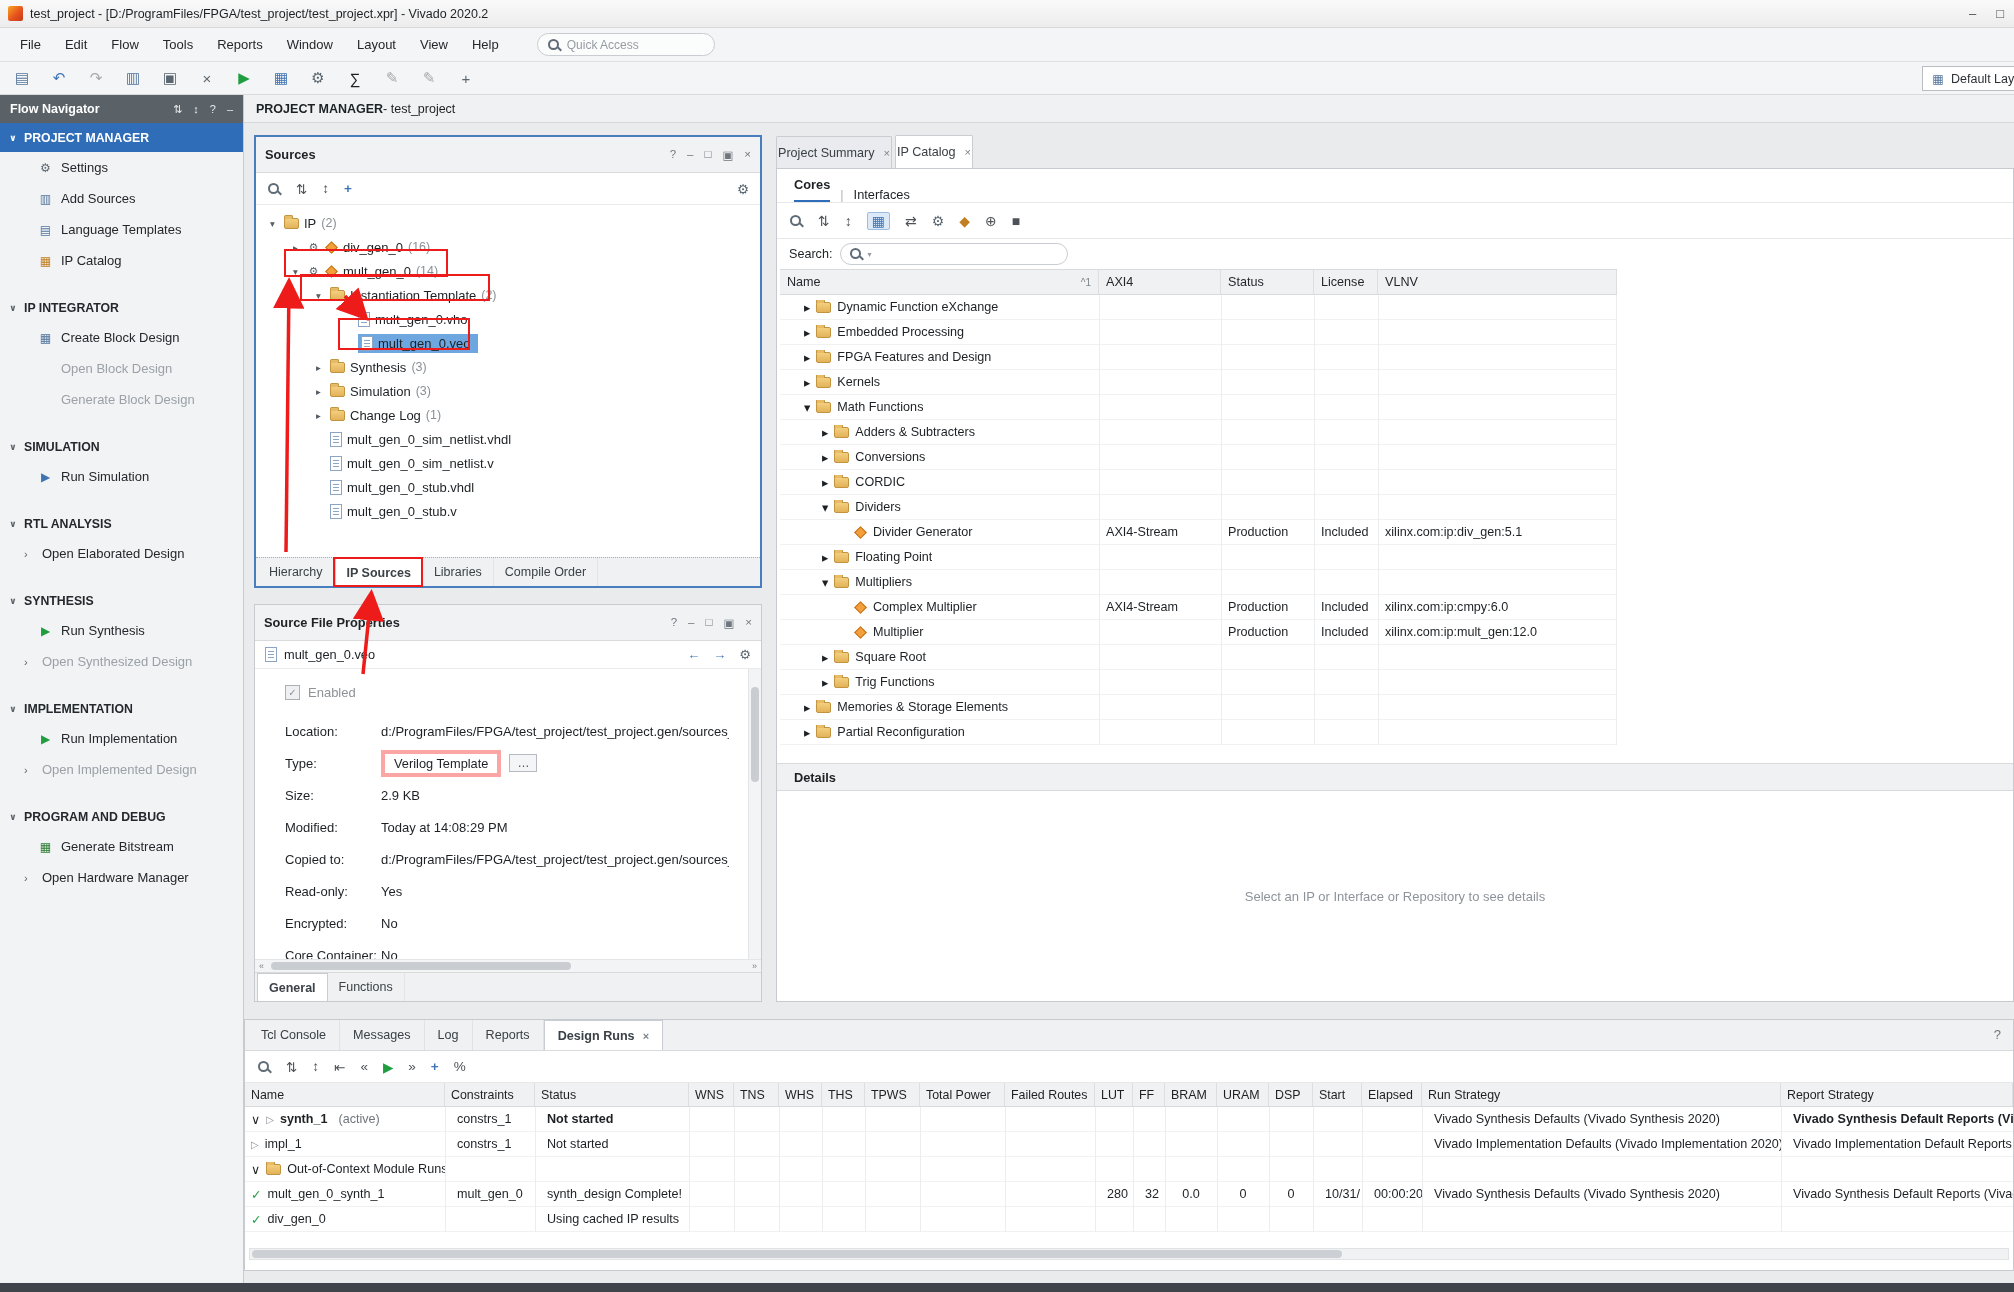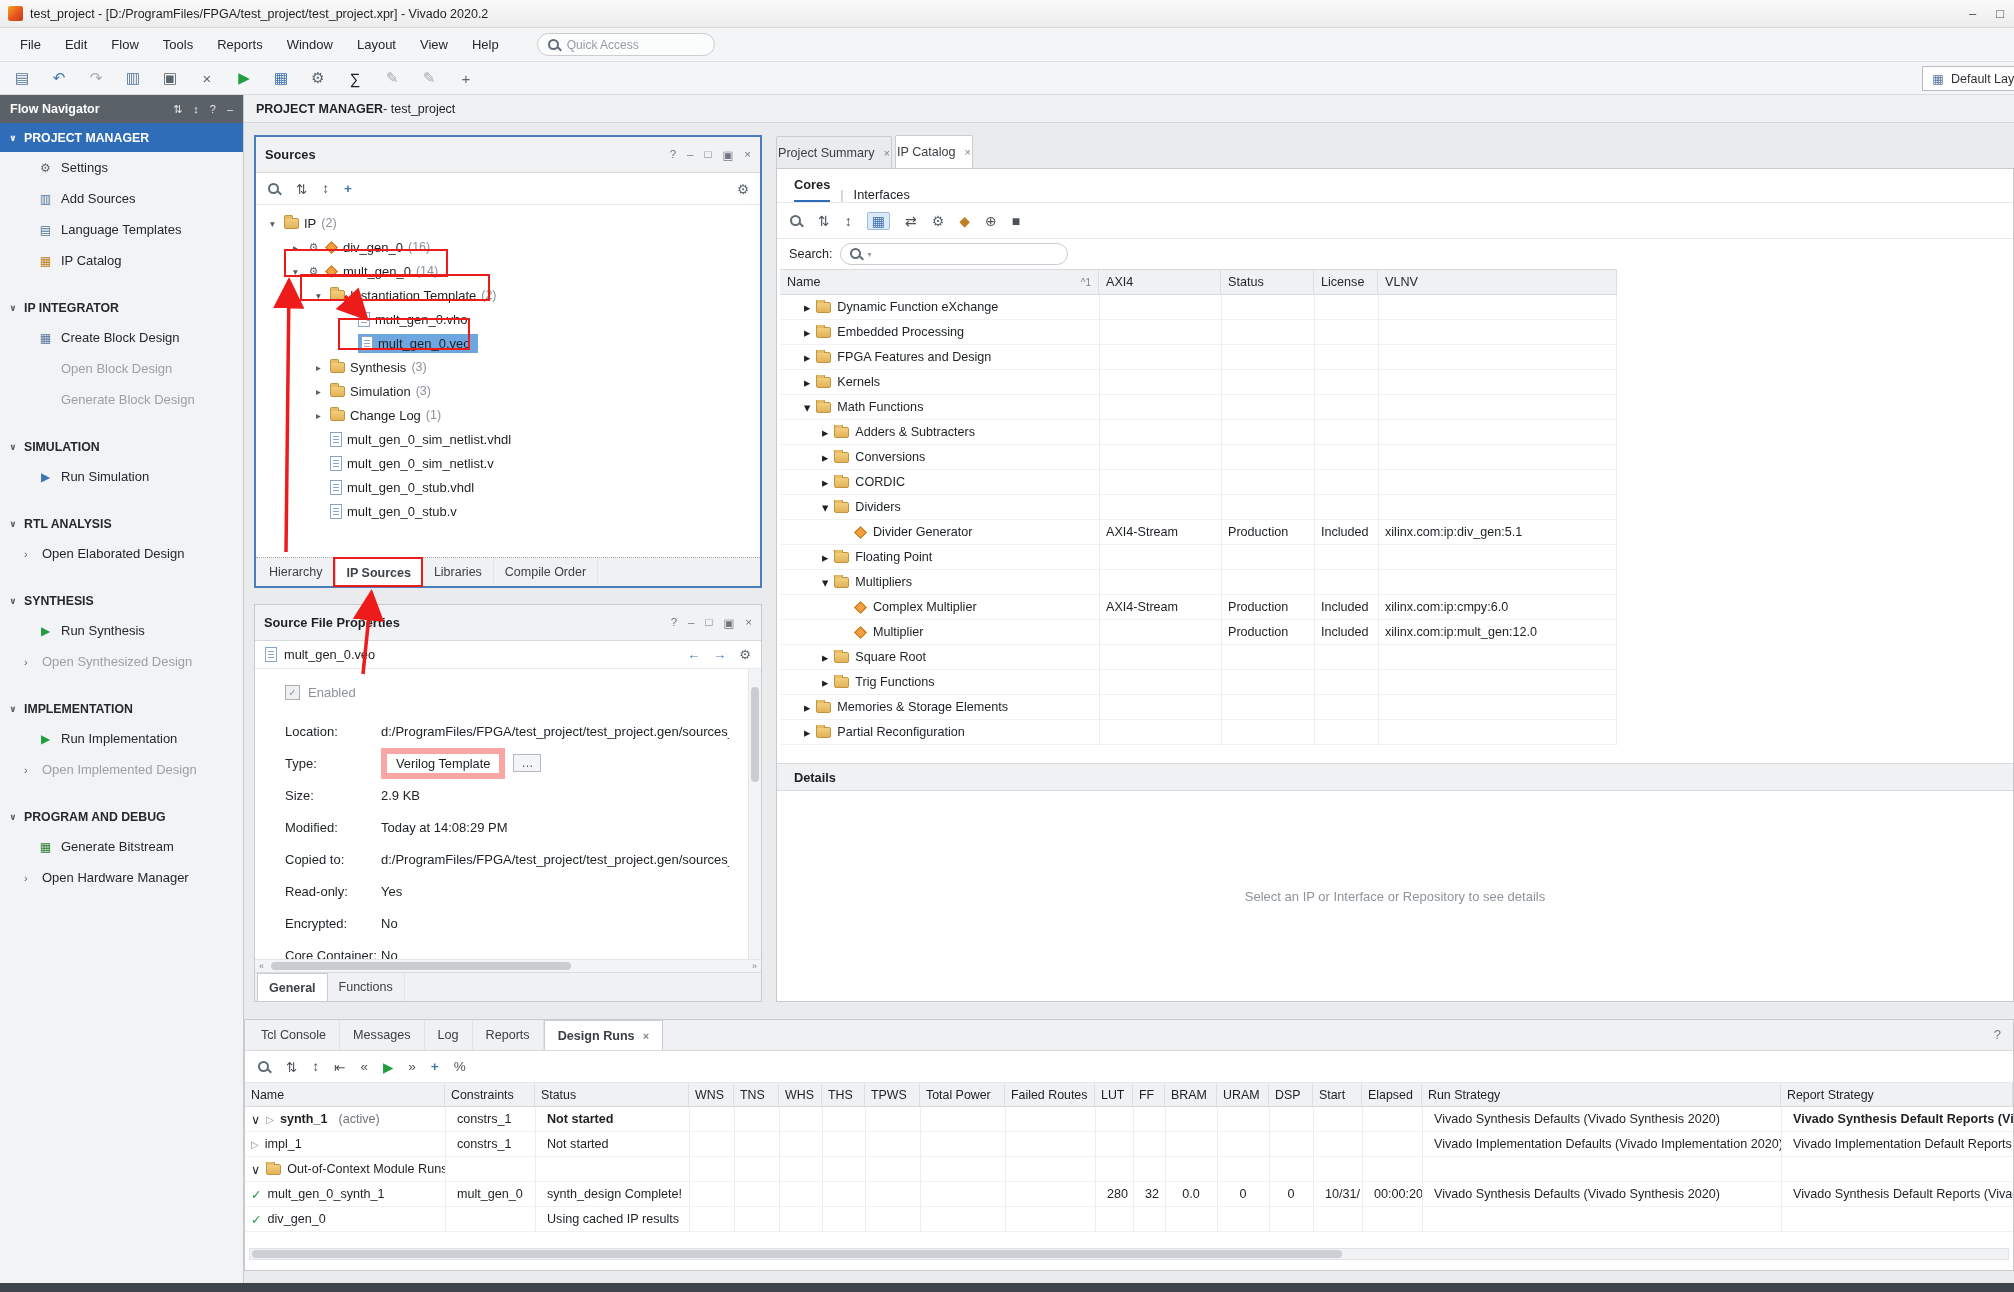--- a/index.html
+++ b/index.html
@@ -66,21 +66,21 @@
 
 #props{position:absolute;left:254px;top:604px;width:508px;height:398px;background:#fff;border:1px solid #c7cbcf;display:flex;flex-direction:column}
 #pfile{height:28px;border-bottom:1px solid #e8eaec;display:flex;align-items:center;gap:7px;padding:0 10px;font-size:12.8px;flex:none}
 #pfile .nav{margin-left:auto;display:flex;gap:13px;font-size:13px}
 #pbody{flex:1;position:relative;padding:8px 0 0 30px;overflow:hidden}
 .prow{height:32px;display:flex;align-items:center}
 .prow.cbrow{height:30px;color:#8d9398}
 .plab{width:96px;flex:none;font-size:13px}
 .pval{font-size:13px;white-space:nowrap;overflow:hidden;max-width:348px}
 .cb{width:15px;height:15px;border:1px solid #abb0b5;background:#eef0f2;display:flex;align-items:center;justify-content:center;font-size:10px;color:#8d9398;margin-right:8px;flex:none}
-.combo{border:6px solid #fca5a5;background:#fff;padding:2px 9px;font-size:12.8px}
+.combo{border:4px solid #fca5a5;background:#fff;padding:2px 9px;font-size:12.8px}
 .browse{border:1px solid #b6bac0;background:#f4f5f6;padding:1px 7px;margin-left:8px;font-size:12px;color:#4c5257}
 .vsb{position:absolute;right:0;top:0;bottom:0;width:13px;background:#f3f4f5;border-left:1px solid #e3e5e7}
 .vsb .th{position:absolute;left:2px;right:2px;top:18px;height:95px;background:#c9cdd1;border-radius:5px}
 .hsb{height:13px;background:#f3f4f5;border-top:1px solid #e3e5e7;position:relative;flex:none}
 .hsb .th{position:absolute;left:16px;top:2px;height:8px;width:300px;background:#c9cdd1;border-radius:4px}
 .hsb .ar{position:absolute;top:0;font-size:9px;color:#7c838a;line-height:12px}
 
 #right{position:absolute;left:776px;top:135px;width:1238px;height:867px}
 .rtabs{height:33px;display:flex;align-items:flex-end;gap:3px}
 .rtab{height:32px;display:flex;align-items:center;gap:9px;padding:0 1px;background:#e9ebee;border:1px solid #c9ccd0;border-bottom:none;border-radius:2px 2px 0 0;font-size:12.6px;color:#3a4045}

